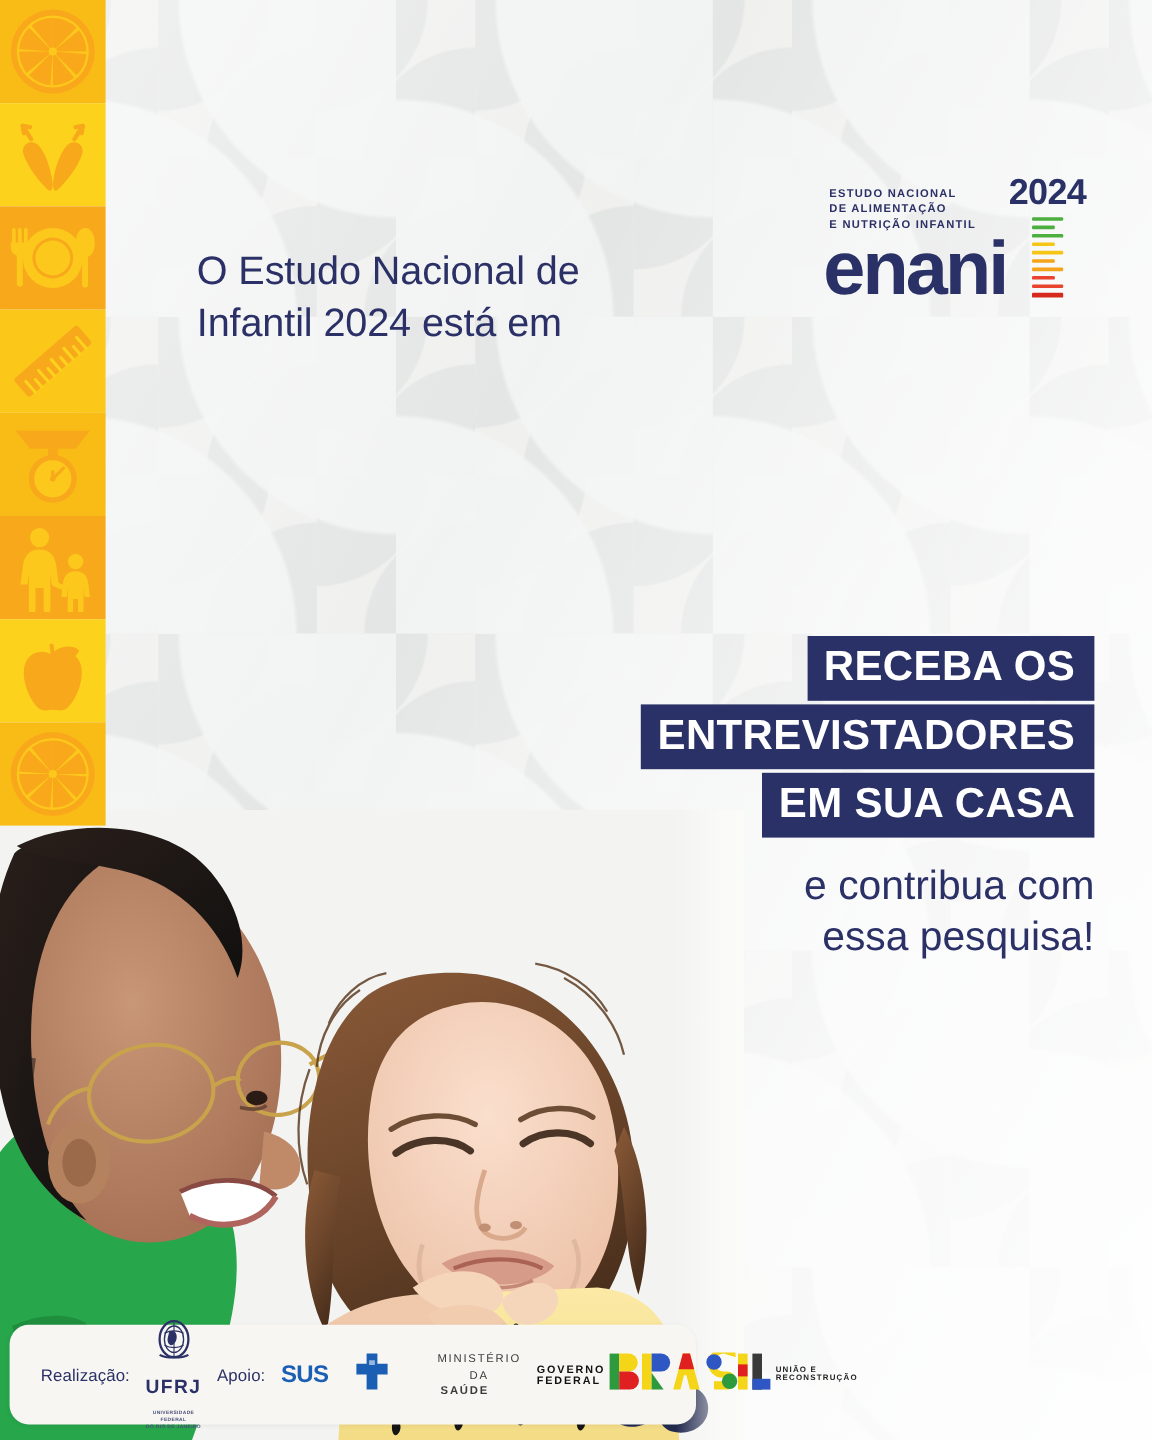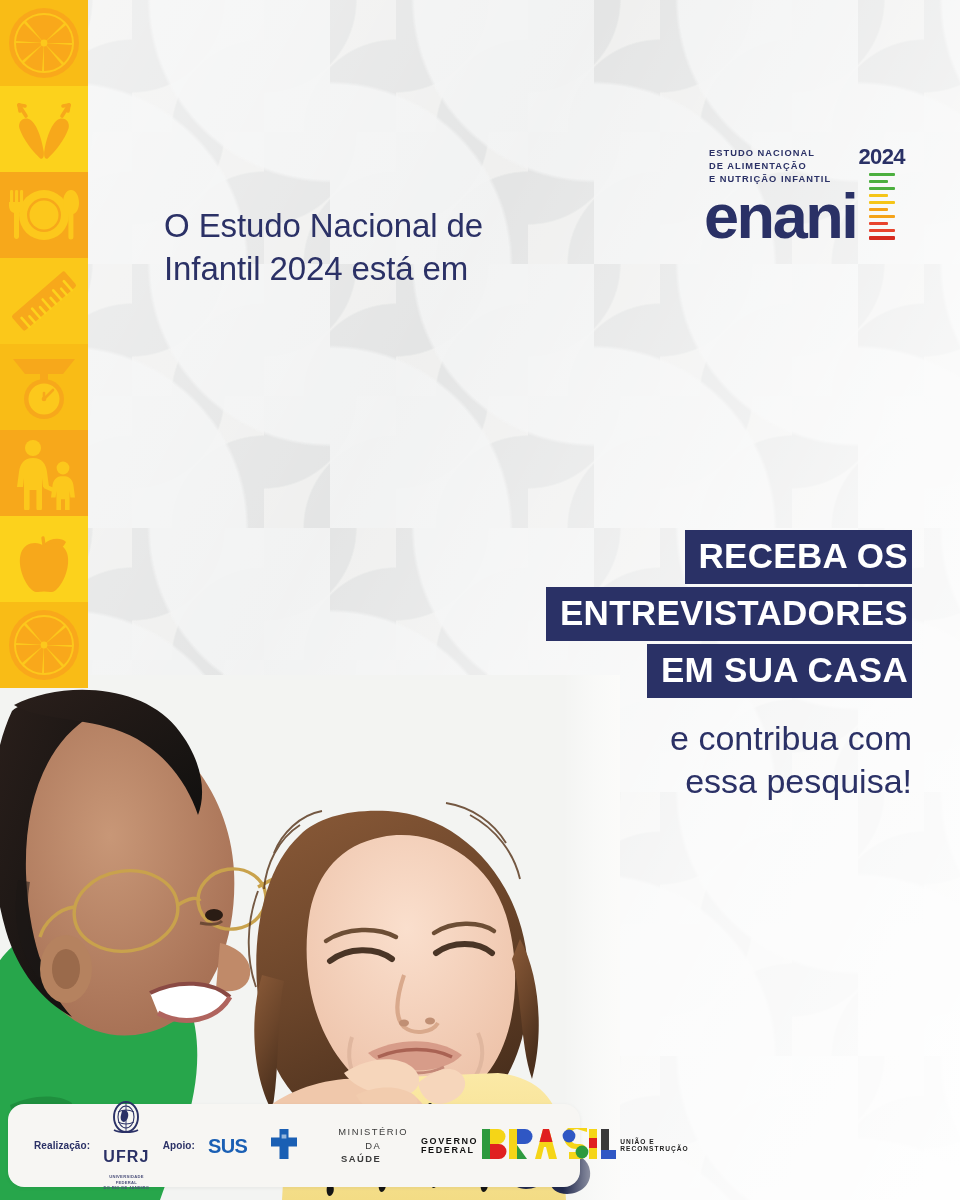--- a/index.html
+++ b/index.html
@@ -125,21 +125,21 @@
   }
   .enani-word {
     font-size: 63px;
     font-weight: 700;
     color: #2a3166;
     letter-spacing: -2.4px;
     line-height: .80;
   }
   .enani-right { display: flex; flex-direction: column; align-items: center; margin-bottom: 1px; }
   .enani-year {
-    font-size: 22px;
+    font-size: 30px;
     font-weight: 700;
     color: #2a3166;
     letter-spacing: -.6px;
     line-height: 1;
     margin-bottom: 5px;
   }
   .ruler { display: flex; flex-direction: column; gap: 3.6px; align-items: flex-start; }
   .ruler span { display: block; height: 3.4px; border-radius: 1px; }
 
   
@@ -151,21 +151,21 @@
     text-align: right;
   }
   .cta-line {
     display: inline-block;
     background: #2a3166;
     color: #ffffff;
     font-weight: 700;
     font-size: 35px;
     letter-spacing: .3px;
     line-height: 1.03;
-    padding: 8px 4px 10px 14px;
+    padding: 8px 16px 10px 14px;
     margin-bottom: 3px;
     white-space: nowrap;
   }
   .cta-tail {
     margin-top: 16px;
     color: #2b3166;
     font-size: 34px;
     line-height: 1.26;
     font-weight: 400;
     white-space: nowrap;
@@ -193,22 +193,22 @@
     background: #f7f6f3;
     border-radius: 16px;
     z-index: 12;
     display: flex;
     align-items: center;
     padding: 0 14px 0 26px;
     gap: 13px;
     box-shadow: 0 1px 4px rgba(0,0,0,.06);
   }
   .f-label {
-    font-size: 10px;
-    font-weight: 700;
+    font-size: 14px;
+    font-weight: 400;
     color: #2b3166;
     letter-spacing: .1px;
     white-space: nowrap;
   }
   .ufrj { display: flex; flex-direction: column; align-items: center; gap: 9px; }
   .ufrj-name { font-size: 16px; font-weight: 800; color: #2b3166; letter-spacing: 1.2px; line-height: 1; }
   .ufrj-sub  { font-size: 4.1px; font-weight: 700; color: #4a4f7a; letter-spacing: .3px; line-height: 1.45; text-align: center; }
   .sus-wrap { display: flex; align-items: center; gap: 20px; }
   .sus-txt  { font-size: 20px; font-weight: 800; color: #1a5fb4; letter-spacing: -.6px; line-height: 1; }
   .ms { text-align: center; color: #3a3a3a; line-height: 1.42; }

